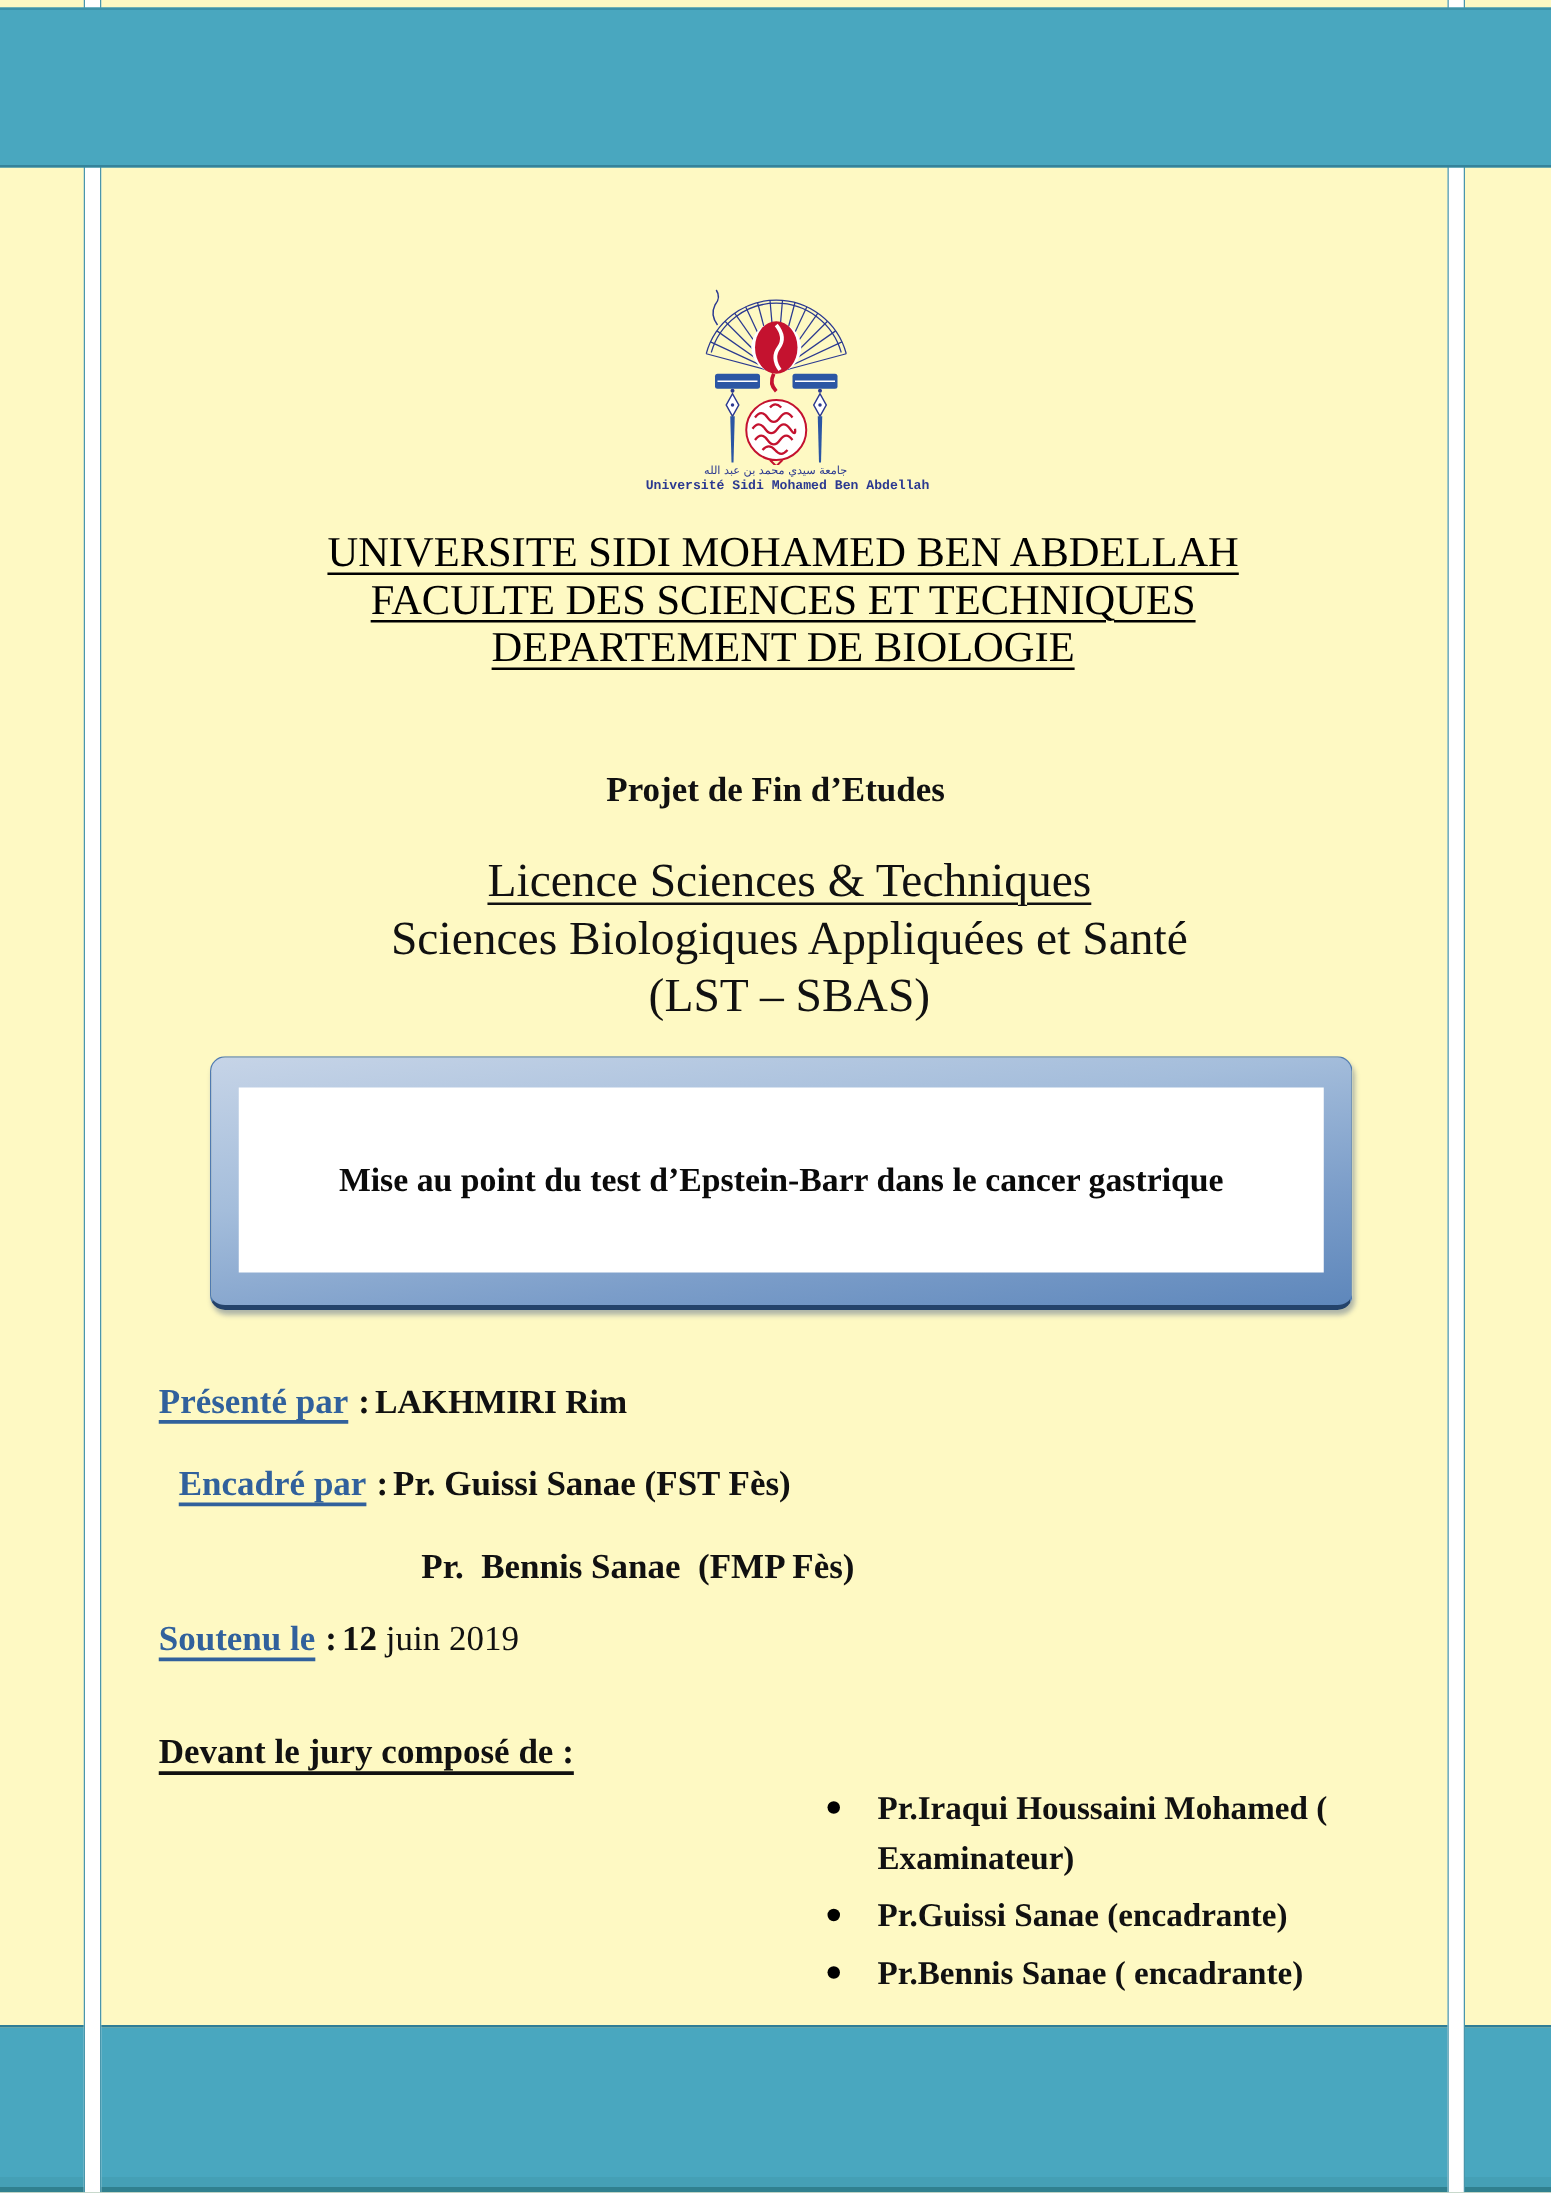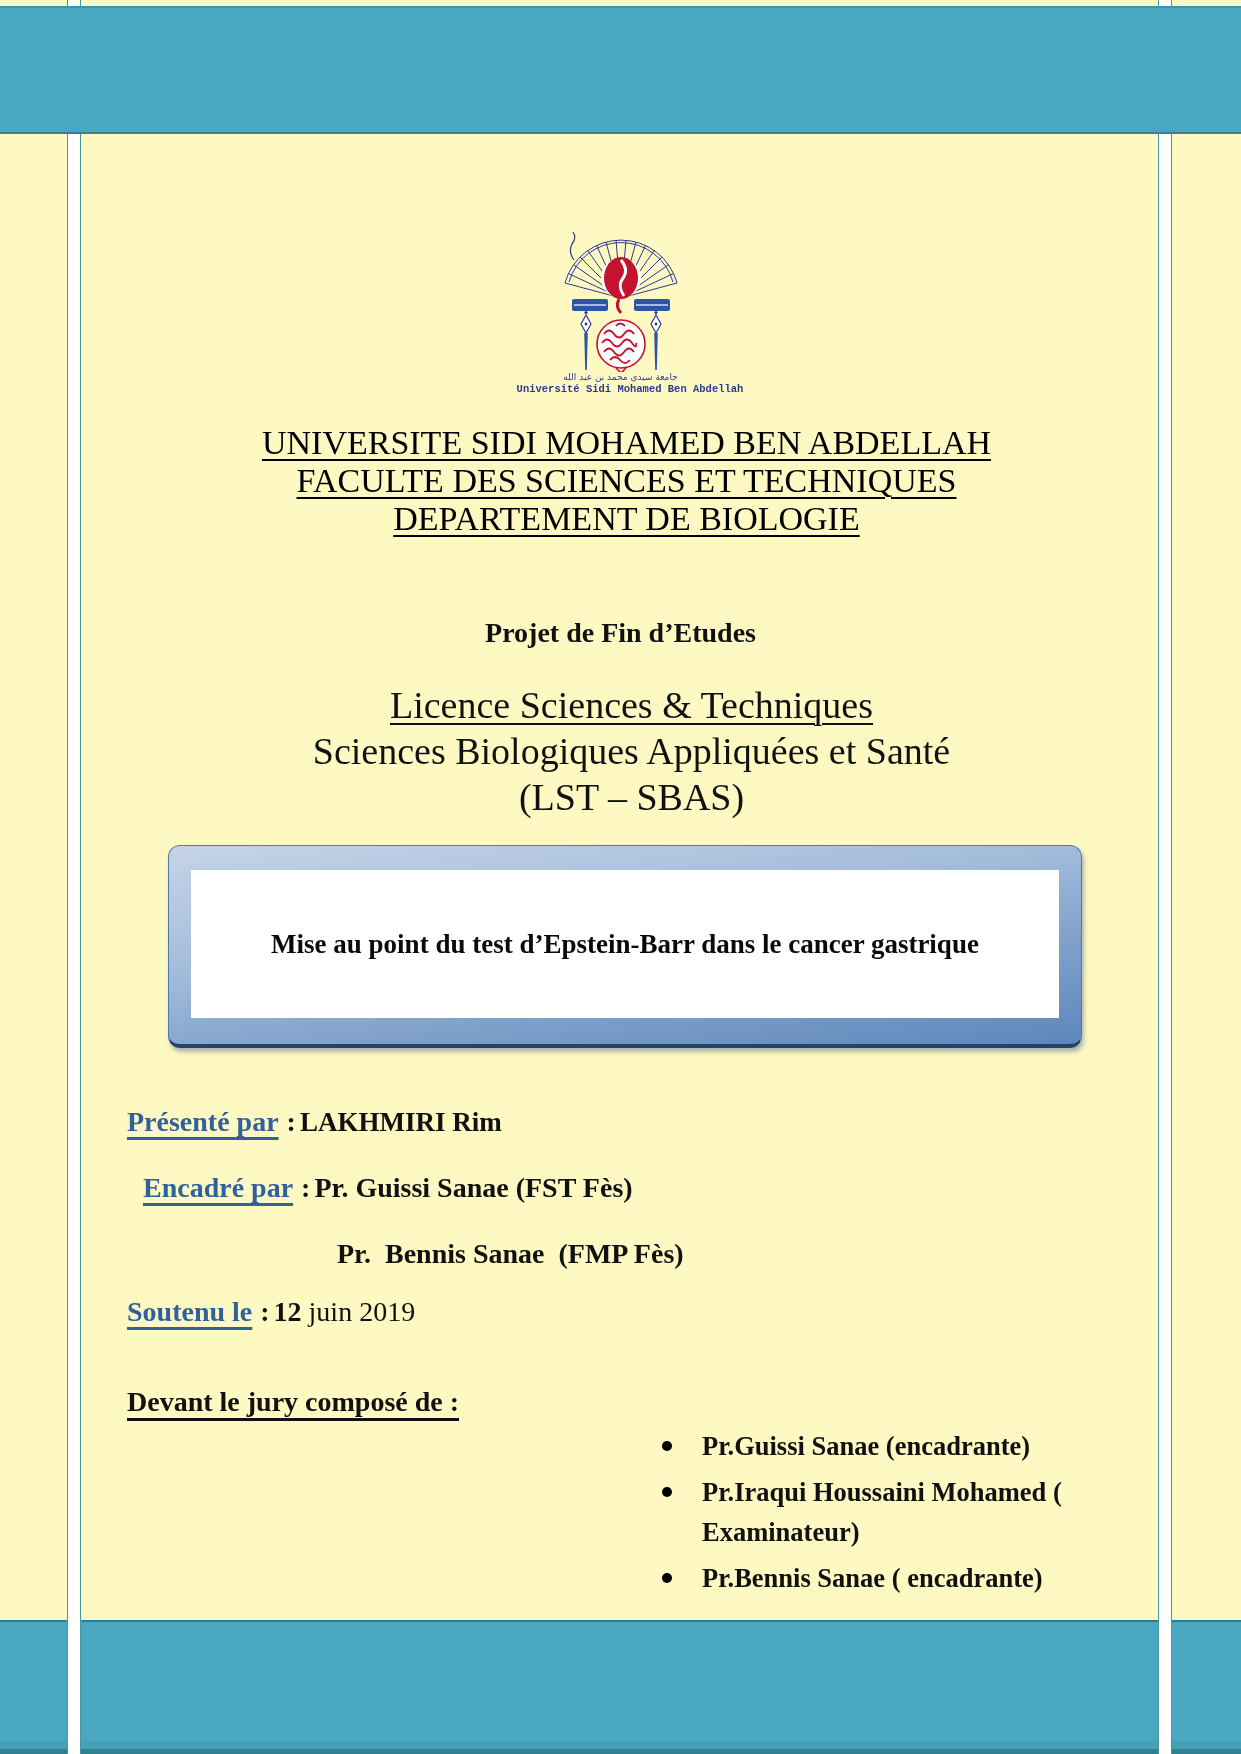--- a/index.html
+++ b/index.html
@@ -172,18 +172,18 @@
   <div class="row row-bennis">
     <span class="val">Pr.  Bennis Sanae  (FMP Fès)</span>
   </div>
 
   <div class="row row-soutenu">
     <span class="label-blue">Soutenu le</span><span class="sep">:</span><span class="val">12</span><span class="val-normal"> juin 2019</span>
   </div>
 
   <div class="jury-heading">Devant le jury composé de :</div>
   <ul class="jury-list">
+    <li><span class="dot"></span><span>Pr.Iraqui Houssaini Mohamed ( Examinateur)</span></li>
     <li><span class="dot"></span><span>Pr.Guissi Sanae (encadrante)</span></li>
-    <li><span class="dot"></span><span>Pr.Iraqui Houssaini Mohamed ( Examinateur)</span></li>
     <li><span class="dot"></span><span>Pr.Bennis Sanae ( encadrante)</span></li>
   </ul>
 
 </div>
 
 </body></html>

